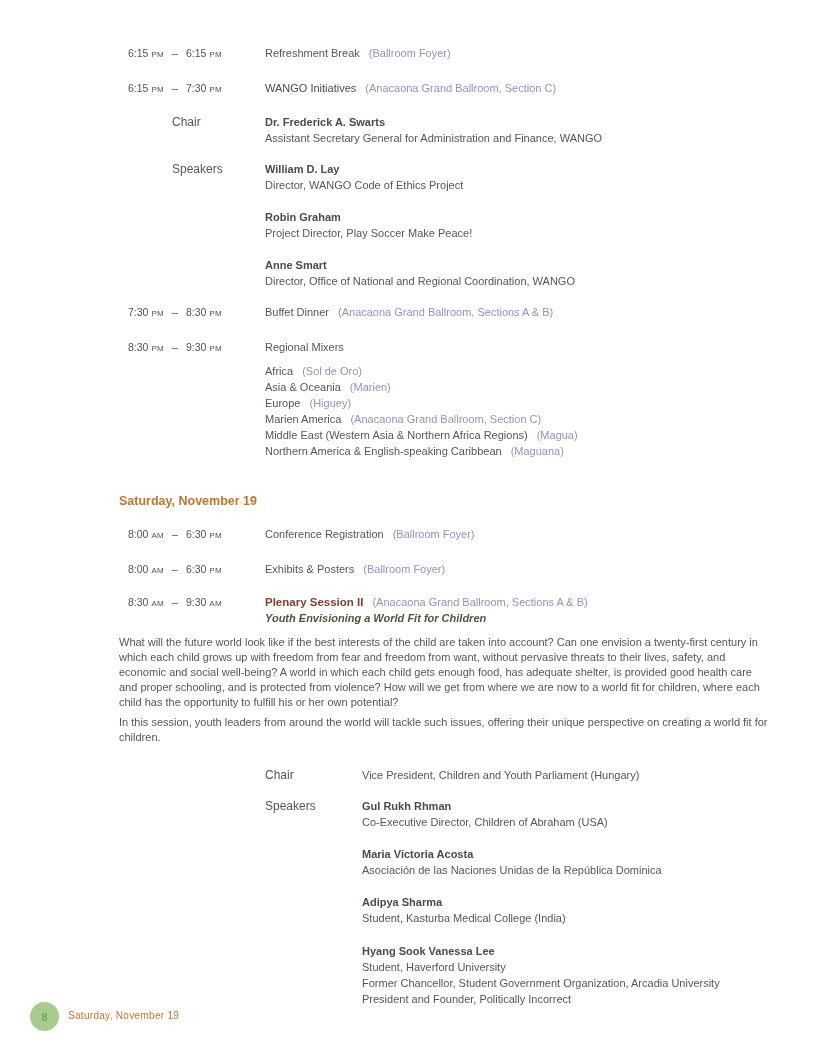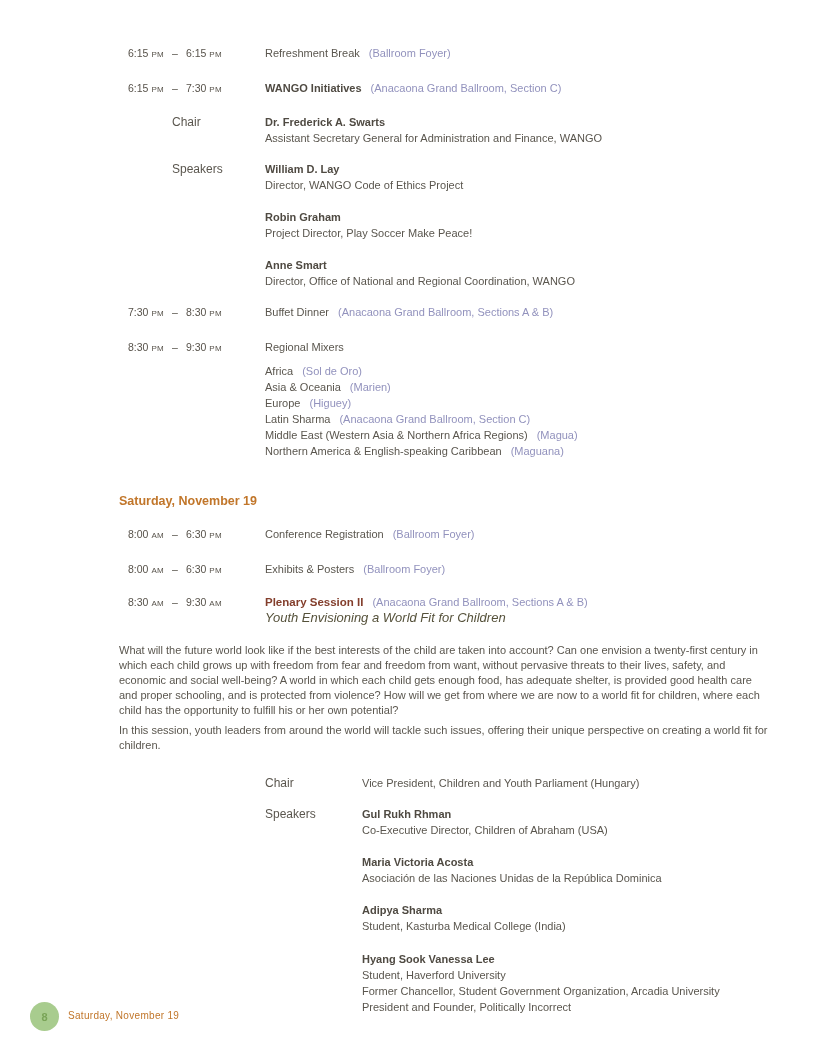--- a/index.html
+++ b/index.html
@@ -12,42 +12,42 @@
 
   
   .srow { display:flex; align-items:flex-start; }
   .stime {
     box-sizing:border-box; width:146px; flex:none; padding-left:9px;
     font-size:10.5px; line-height:16px; color:#57524a; white-space:nowrap;
   }
   .ampm { font-size:8px; margin-left:3px; letter-spacing:.3px; }
   .tdash { margin:0 8px; }
   .sbody { flex:1; font-size:11px; line-height:16px; }
-  .etitle-bold { font-weight:bold; color:#4f4a42; }
+  .etitle-bold { font-weight:normal; color:#4f4a42; }
   .loc { color:#9292bd; margin-left:9px; }
 
   
   .prow { display:flex; align-items:flex-start; }
   .plabel { box-sizing:border-box; flex:none; font-size:12px; line-height:16px; color:#5a564e; }
   .s1 .plabel { width:146px; padding-left:53px; }
   .s2 .plabel { width:243px; padding-left:146px; }
   .pbody { flex:1; font-size:11px; line-height:16px; }
   .pname { font-weight:bold; color:#4f4a42; }
 
   
   .mixers-list { margin-top:8px; }
   .mixer-line { line-height:16px; font-size:11px; }
 
   
   .day-heading { font-size:12.5px; line-height:17px; font-weight:bold; color:#c1762a; margin:0 0 16px 0; }
   .session-title { font-weight:bold; color:#833e2c; font-size:11.5px; }
-  .session-subtitle { font-style:italic; font-weight:normal; color:#55513a; font-size:13px; line-height:16px; }
-
-  
-  .para { font-size:11px; line-height:15px; margin:0 0 5px 0; color:#5a564e; }.mb9{margin-bottom:17px}.mb15{margin-bottom:15px}
+  .session-subtitle { font-style:italic; font-weight:bold; color:#55513a; font-size:11px; line-height:16px; }
+
+  
+  .para { font-size:11px; line-height:15px; margin:0 0 5px 0; color:#5a564e; }.mb9{margin-bottom:9px}.mb15{margin-bottom:15px}
   .mb16{margin-bottom:16px}.mb17{margin-bottom:17px}.mb22{margin-bottom:22px}.mb34{margin-bottom:34px}
 
   
   .page-badge {
     position:absolute; left:30px; top:1002px; width:29px; height:29px;
     border-radius:50%; background:#a8cc8e; display:flex; align-items:center;
     justify-content:center; font-size:11px; font-weight:bold; color:#79a457;
   }
   .footer-date {
     position:absolute; left:68px; top:1010px; font-size:10px;
@@ -112,21 +112,21 @@
     </div>
 
     <div class="srow mb34">
       <div class="stime"><span>8:30</span><span class="ampm">PM</span><span class="tdash">–</span><span>9:30</span><span class="ampm">PM</span></div>
       <div class="sbody">
         <div>Regional Mixers</div>
         <div class="mixers-list">
           <div class="mixer-line"><span>Africa</span><span class="loc">(Sol de Oro)</span></div>
           <div class="mixer-line"><span>Asia &amp; Oceania</span><span class="loc">(Marien)</span></div>
           <div class="mixer-line"><span>Europe</span><span class="loc">(Higuey)</span></div>
-          <div class="mixer-line"><span>Latin Sharma</span><span class="loc">(Anacaona Grand Ballroom, Section C)</span></div>
+          <div class="mixer-line"><span>Marien America</span><span class="loc">(Anacaona Grand Ballroom, Section C)</span></div>
           <div class="mixer-line"><span>Middle East (Western Asia &amp; Northern Africa Regions)</span><span class="loc">(Magua)</span></div>
           <div class="mixer-line"><span>Northern America &amp; English-speaking Caribbean</span><span class="loc">(Maguana)</span></div>
         </div>
       </div>
     </div>
 
     <div class="day-heading">Saturday, November 19</div>
 
     <div class="srow mb17">
       <div class="stime"><span>8:00</span><span class="ampm">AM</span><span class="tdash">–</span><span>6:30</span><span class="ampm">PM</span></div>

